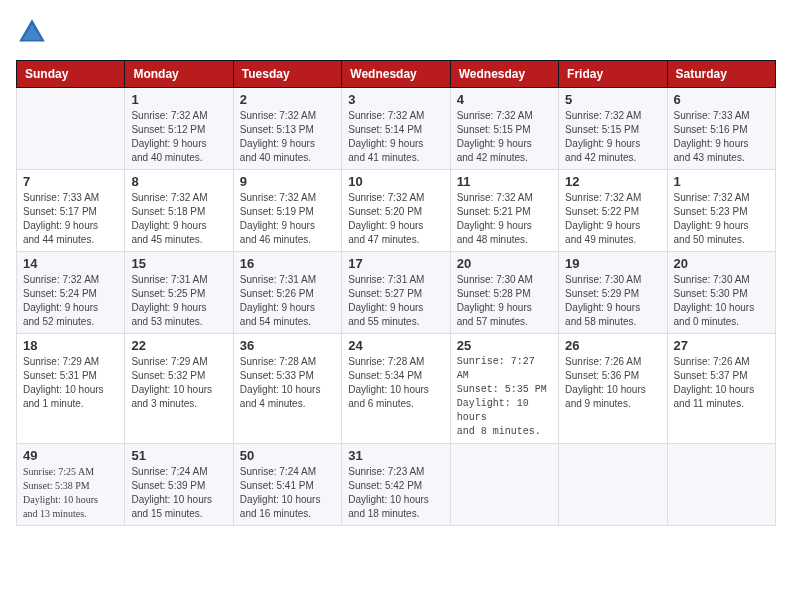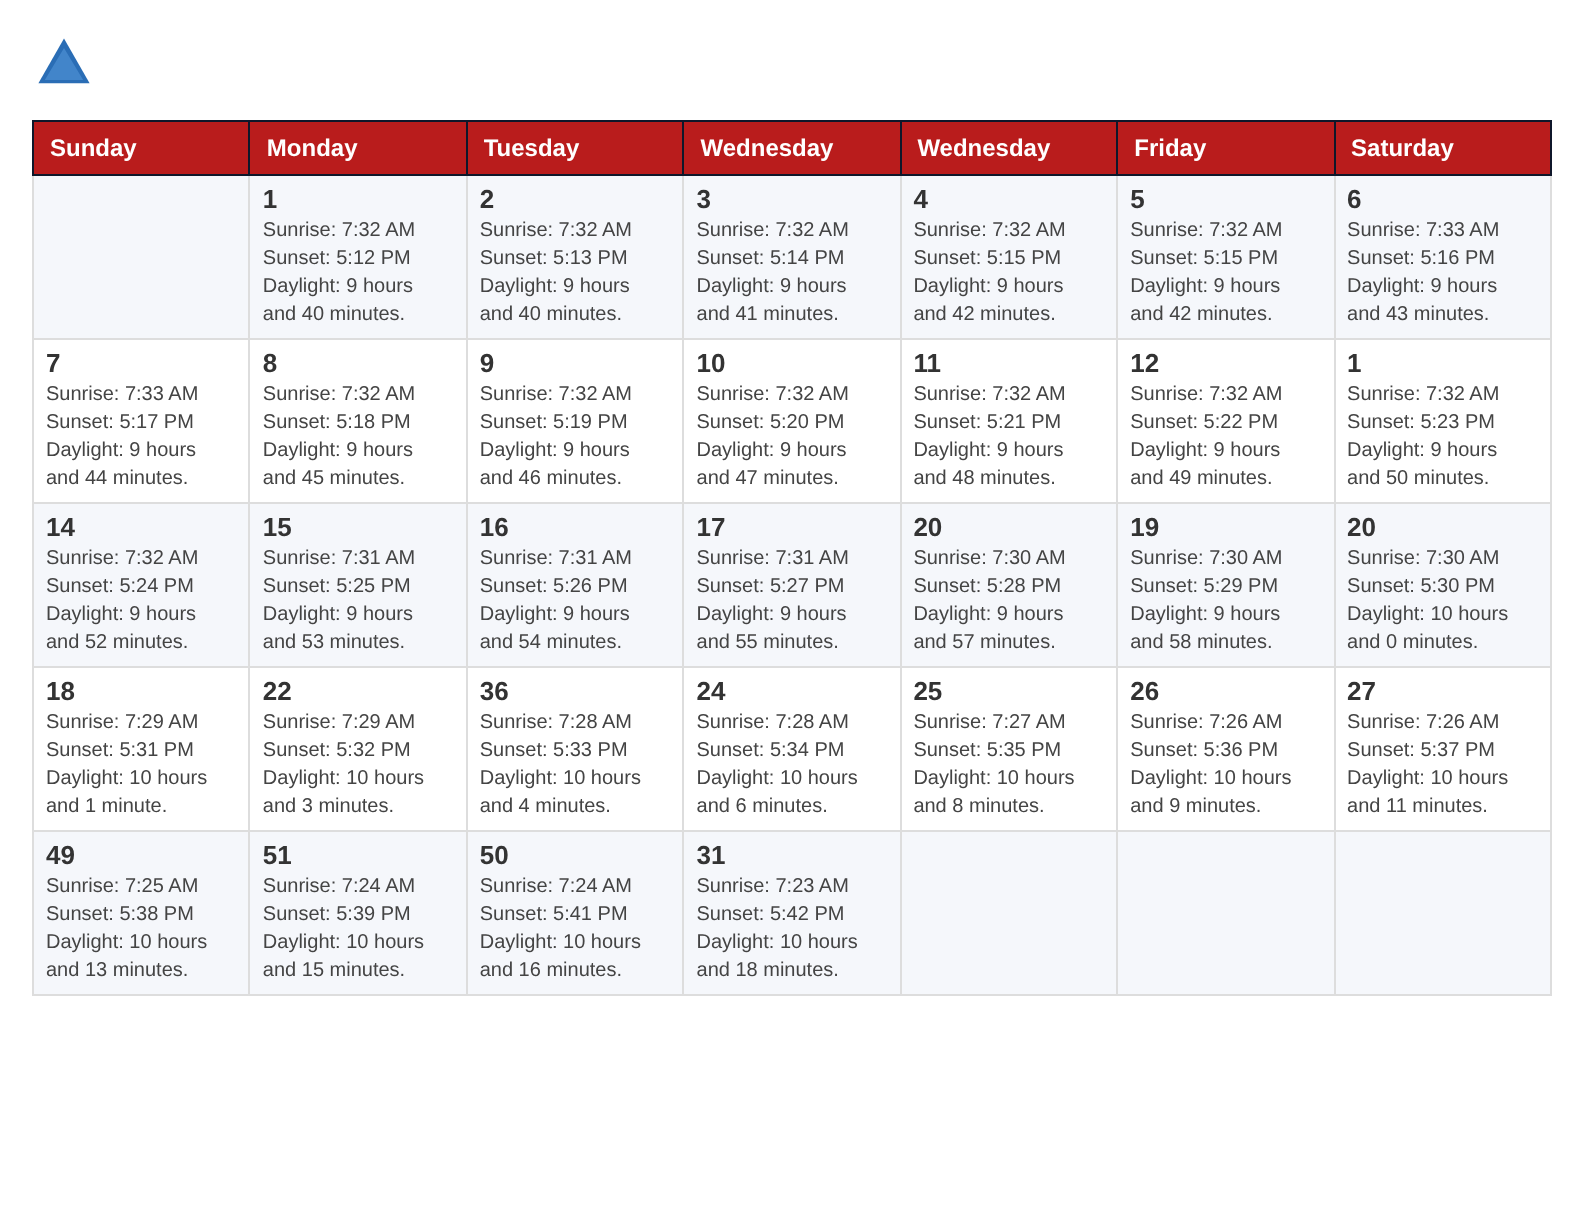--- a/index.html
+++ b/index.html
@@ -295,21 +295,21 @@
         </td>
         <td>
           <span class="day-num">24</span>
           <div class="day-info" style="white-space: pre-line;">Sunrise: 7:28 AM
 Sunset: 5:34 PM
 Daylight: 10 hours
 and 6 minutes.</div>
         </td>
         <td>
           <span class="day-num">25</span>
-          <div class="day-info" style="white-space: pre-line;">Sunrise: 7:27 AM
+          <div class="day-info" style="white-space: pre-line; font-family: Liberation Mono, monospace;">Sunrise: 7:27 AM
 Sunset: 5:35 PM
 Daylight: 10 hours
 and 8 minutes.</div>
         </td>
         <td>
           <span class="day-num">26</span>
           <div class="day-info" style="white-space: pre-line;">Sunrise: 7:26 AM
 Sunset: 5:36 PM
 Daylight: 10 hours
 and 9 minutes.</div>
@@ -318,21 +318,21 @@
           <span class="day-num">27</span>
           <div class="day-info" style="white-space: pre-line;">Sunrise: 7:26 AM
 Sunset: 5:37 PM
 Daylight: 10 hours
 and 11 minutes.</div>
         </td>
       </tr>
       <tr class="week-row">
         <td>
           <span class="day-num">49</span>
-          <div class="day-info" style="white-space: pre-line;">Sunrise: 7:25 AM
+          <div class="day-info" style="white-space: pre-line; font-family: Liberation Serif, serif;">Sunrise: 7:25 AM
 Sunset: 5:38 PM
 Daylight: 10 hours
 and 13 minutes.</div>
         </td>
         <td>
           <span class="day-num">51</span>
           <div class="day-info" style="white-space: pre-line;">Sunrise: 7:24 AM
 Sunset: 5:39 PM
 Daylight: 10 hours
 and 15 minutes.</div>

